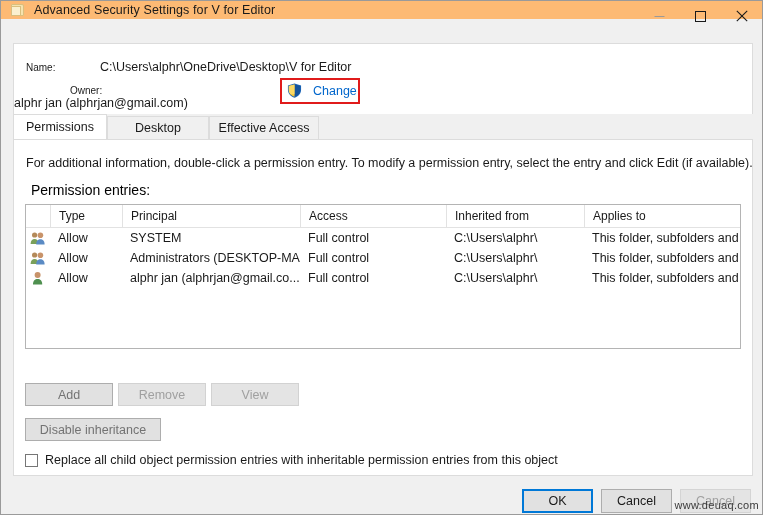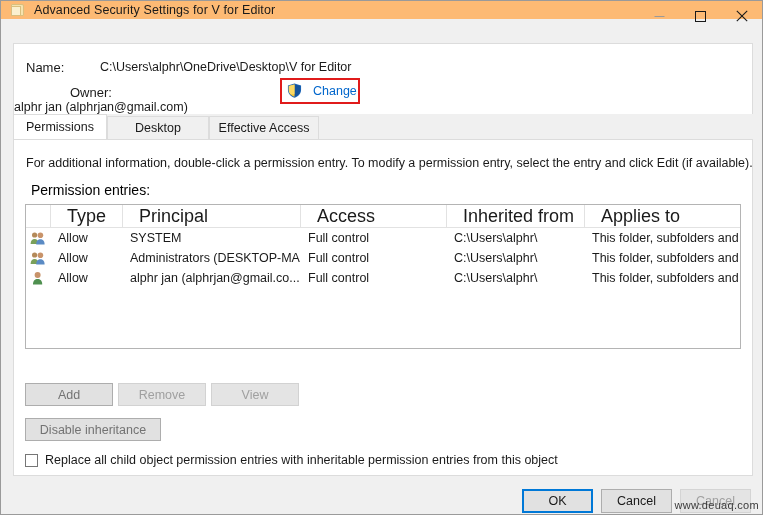--- a/index.html
+++ b/index.html
@@ -97,21 +97,21 @@
     display: flex;
     align-items: center;
     white-space: nowrap;
   }
   #row-name { top: 13px; }
   #row-owner { top: 41px; flex-direction: column; }
   .field-label {
     width: 86px;
     padding-left: 12px;
     box-sizing: border-box;
-    font-size: 13px;
+    font-size: 10px;
     color: #1a1a1a;
   }
   .field-value {
     font-size: 12.5px;
     color: #1a1a1a;
   }
   
   #change-annotation {
     position: absolute;
     left: 279px;
@@ -218,23 +218,23 @@
     position: relative;
     height: 22px;
     background: #ffffff;
     border-bottom: 1px solid #e2e2e2;
   }
   .th {
     position: absolute;
     top: 0;
     height: 22px;
     line-height: 22px;
-    font-size: 18px;
-    color: #1a1a1a;
-    padding-left: 16px;
+    font-size: 12px;
+    color: #1a1a1a;
+    padding-left: 8px;
     box-sizing: border-box;
     white-space: nowrap;
     border-left: 1px solid #e2e2e2;
   }
   .th.first { border-left: none; }
   .col-icon  { left: 0px;   width: 24px; }
   .col-type  { left: 24px;  width: 72px; }
   .col-prin  { left: 96px;  width: 178px; }
   .col-acc   { left: 274px; width: 146px; }
   .col-inh   { left: 420px; width: 138px; }

